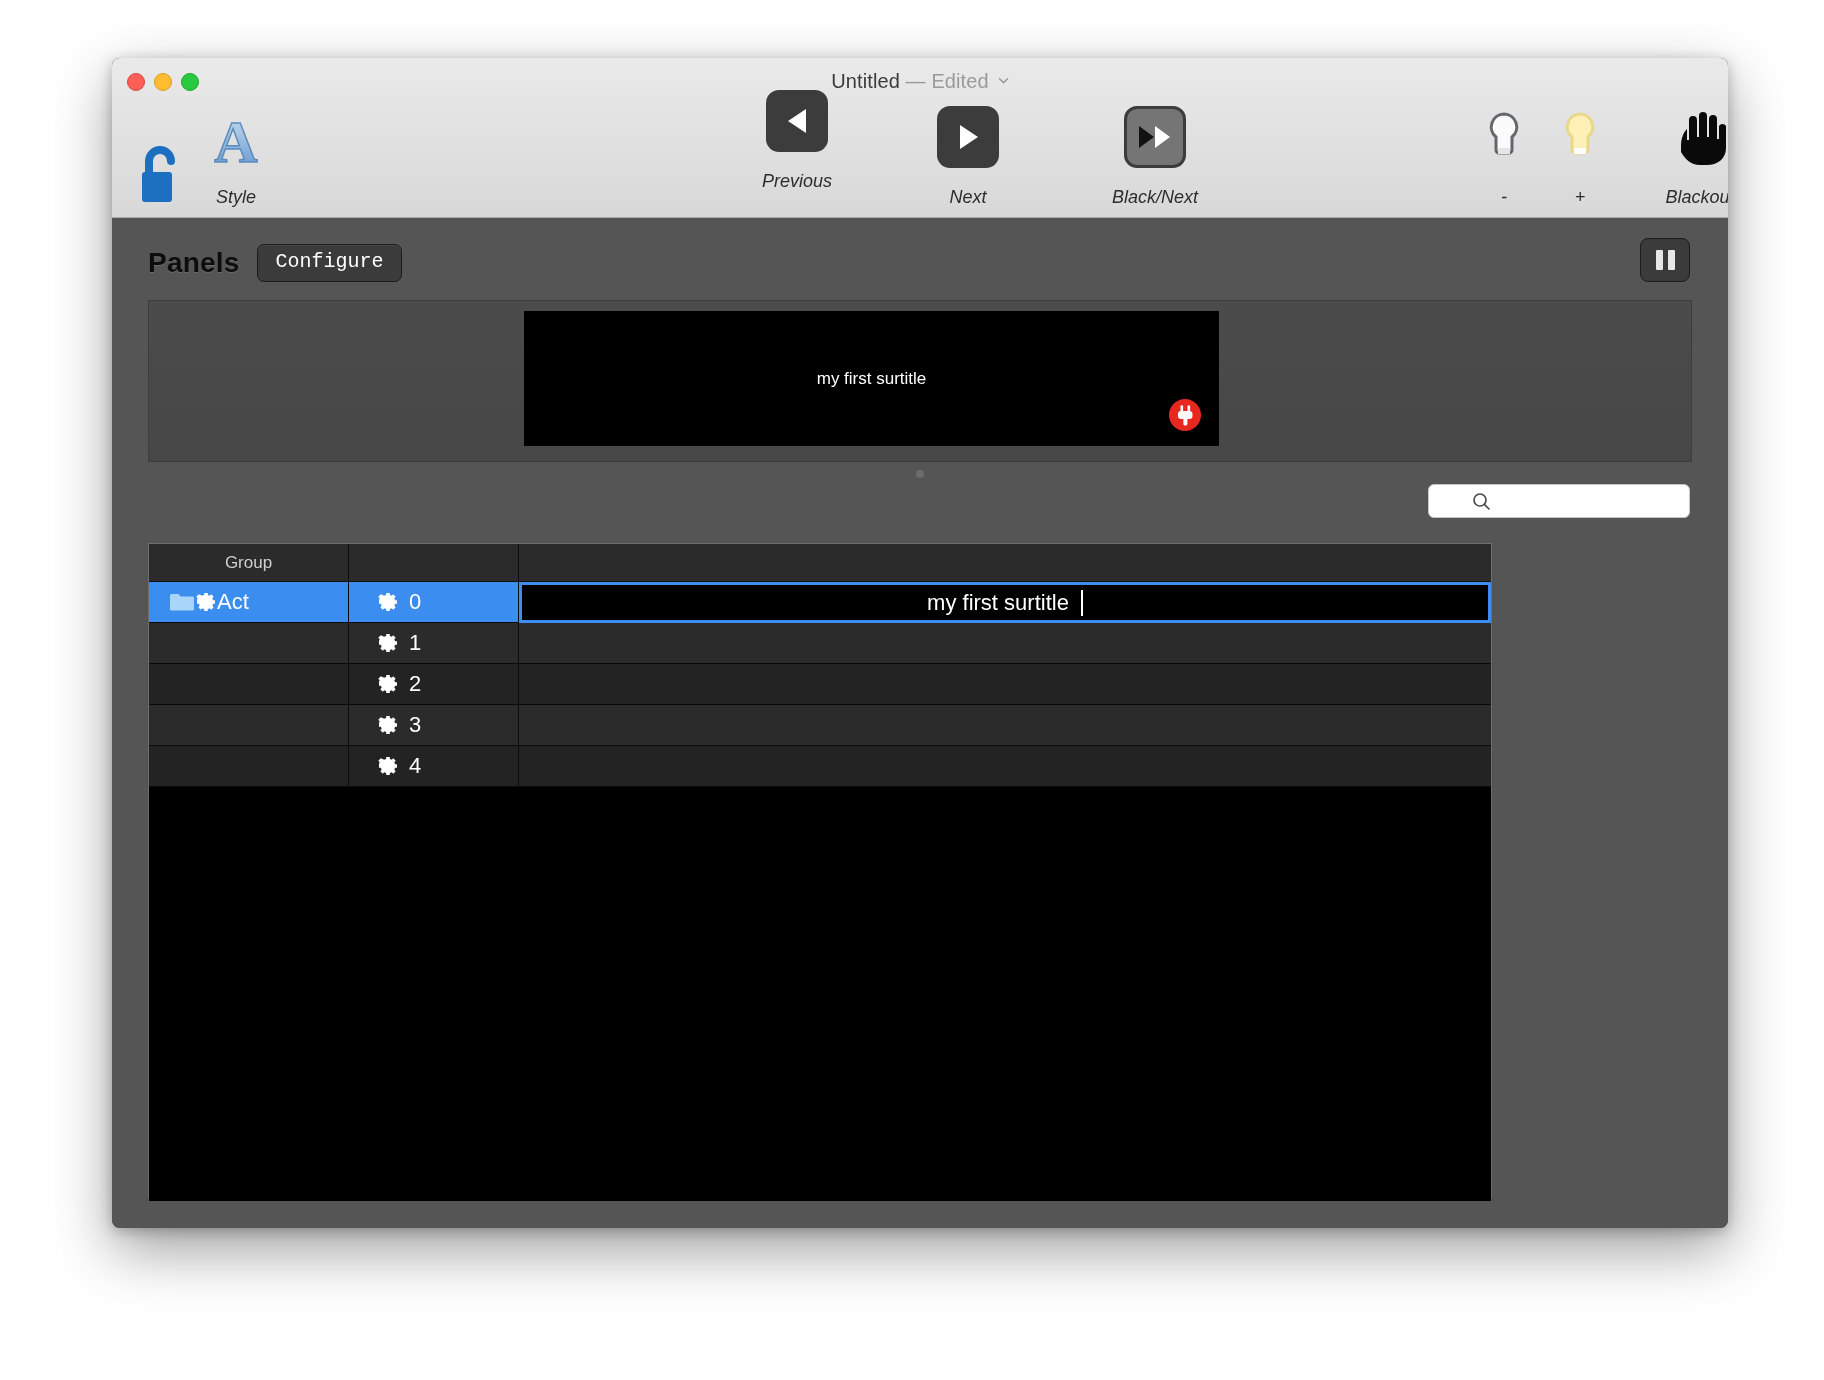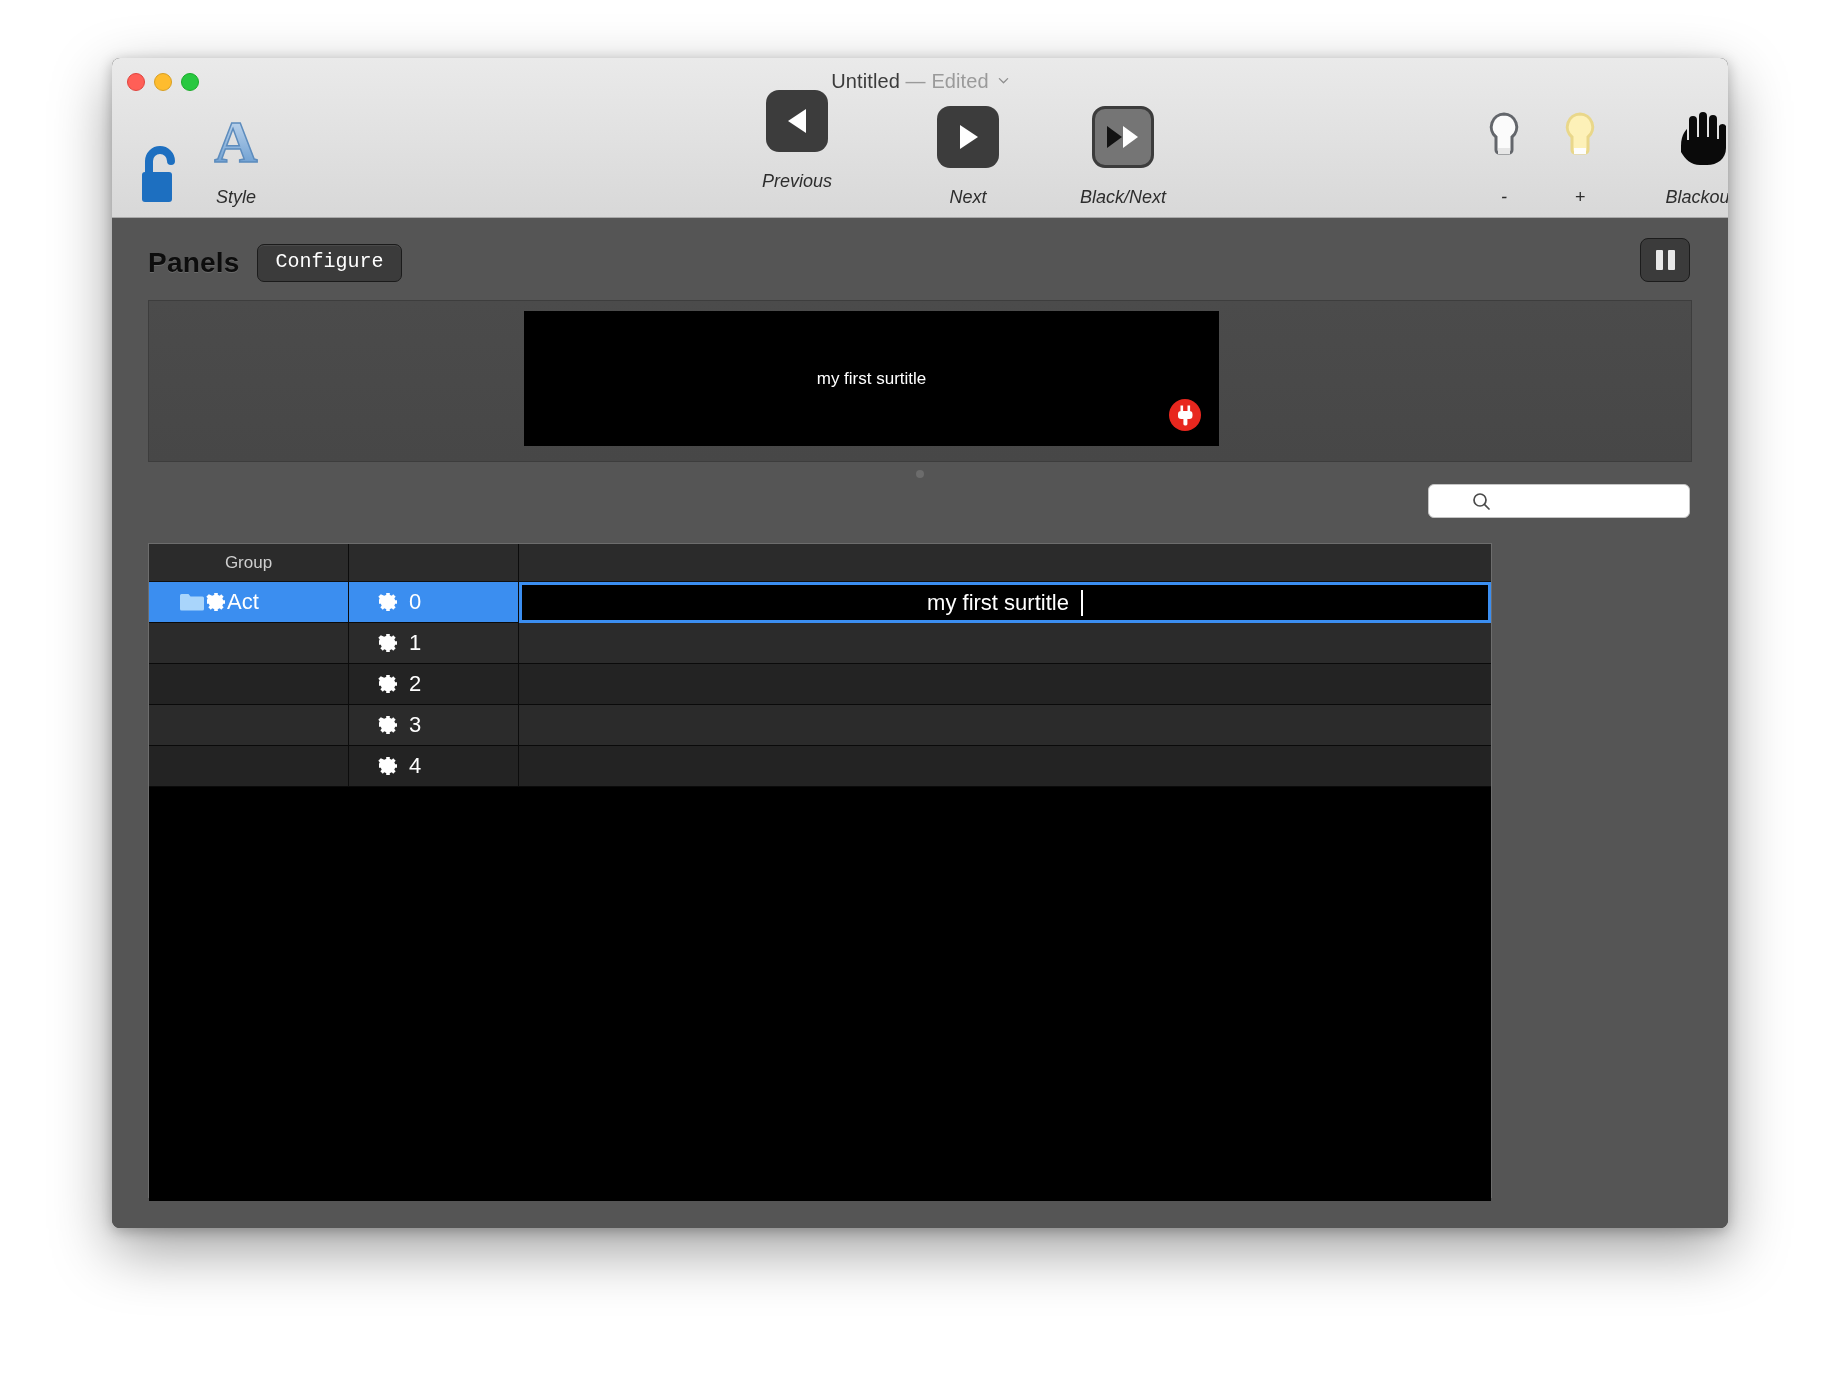--- a/index.html
+++ b/index.html
@@ -156,21 +156,21 @@
     height: 100%;
   }
   .th.group { width: 200px; justify-content: center; }
   .th.idx   { width: 170px; justify-content: center; }
   .th.track { flex: 1; justify-content: center; position: relative; }
   .th.track .gear-hdr { position: absolute; left: 20px; top: 50%; transform: translateY(-50%); }
 
   .trow { display: flex; height: 41px; align-items: stretch; }
   .trow .c-group {
     width: 200px; display: flex; align-items: center; 
-    padding-left: 30px; border-right: 1px solid #0c0c0c;
+    padding-left: 20px; border-right: 1px solid #0c0c0c;
     border-bottom: 1px solid #0a0a0a;
     background: #2b2b2b;
     color: #ffffff; font-size: 22px;
   }
   .trow .c-idx {
     width: 170px; display: flex; align-items: center; gap: 10px;
     padding-left: 28px; border-right: 1px solid #0c0c0c;
     border-bottom: 1px solid #0a0a0a;
     background: #2b2b2b;
     color: #ffffff; font-size: 22px;
@@ -257,21 +257,21 @@
       <div class="tb-glyph">
         <div class="navbtn">
           <svg width="28" height="30" viewBox="0 0 28 30">
               <path d="M6 3 L24 15 L6 27 Z" fill="#ffffff"></path>
             </svg>
         </div>
       </div>
       <div class="tb-label">Next</div>
     </div>
 
-    <div class="tb-item" style="left:968px; top:56px; height:92px;text-align:center;">
+    <div class="tb-item" style="left:1000px; top:56px; height:92px;text-align:center;">
       <div class="tb-glyph">
         <div class="navbtn gray">
           <svg width="38" height="28" viewBox="0 0 38 28">
             <path d="M3 3 L18 14 L3 25 Z" fill="#121212"></path>
             <path d="M19 3 L34 14 L19 25 Z" fill="#ffffff"></path>
           </svg>
         </div>
       </div>
       <div class="tb-label">Black/Next</div>
     </div>

